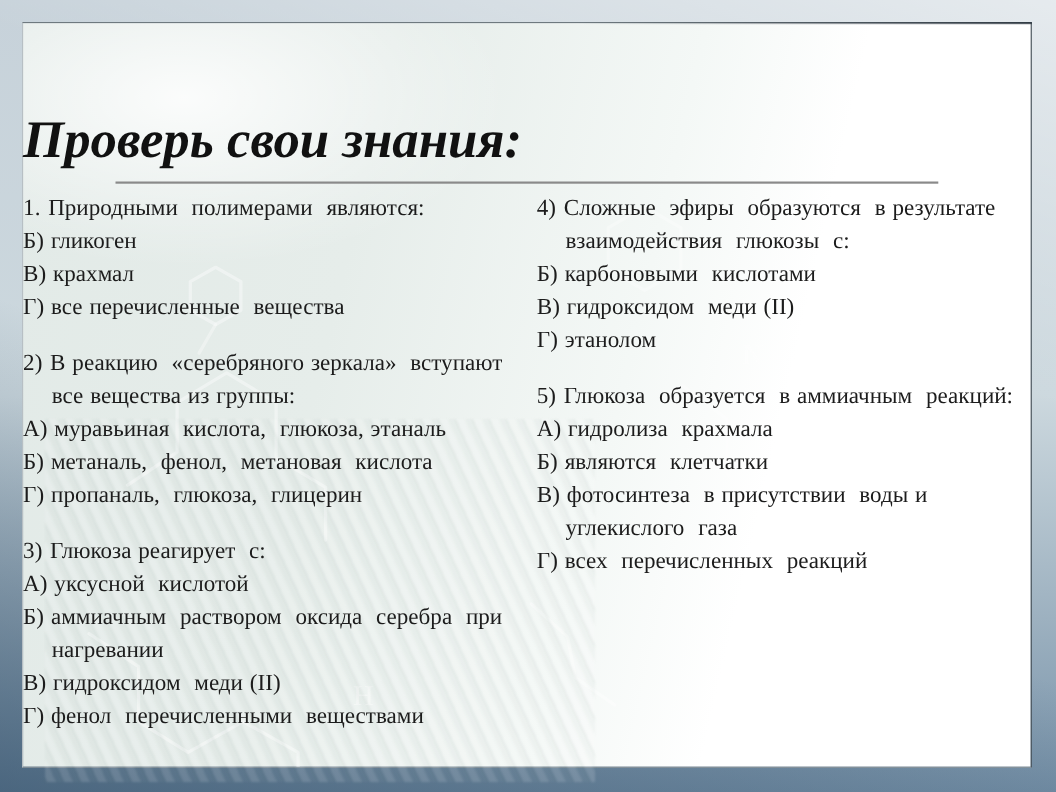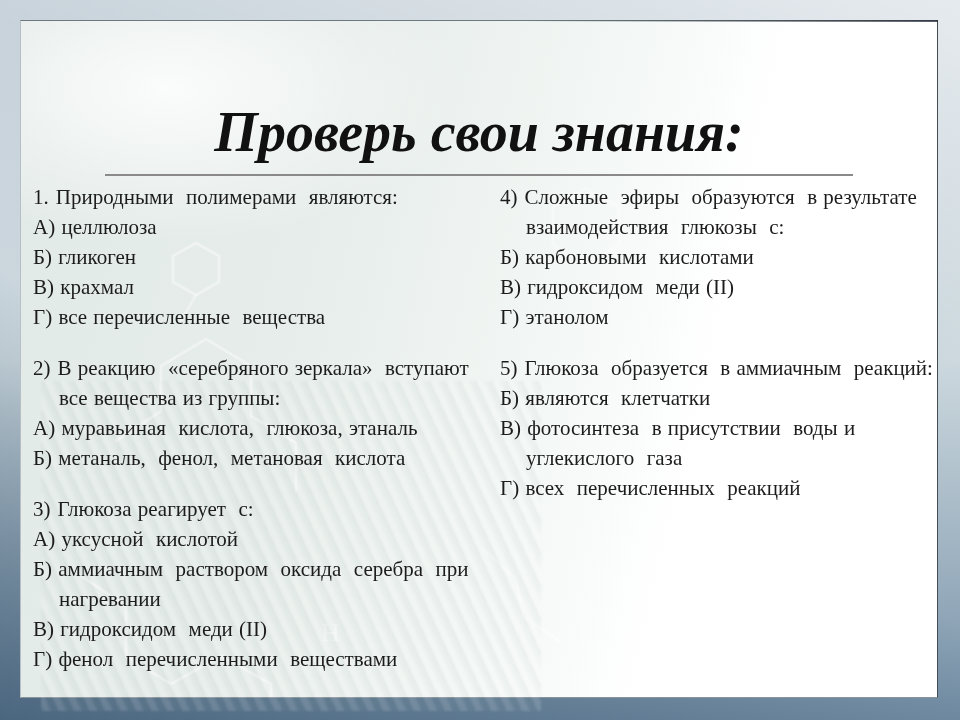--- a/index.html
+++ b/index.html
@@ -45,36 +45,36 @@
     left: 20px; top: 360px; width: 500px; height: 330px;
     background: repeating-linear-gradient(65deg,
       rgba(130,150,145,0.10) 0 2px,
       rgba(255,255,255,0.14) 2px 9px,
       rgba(167,183,178,0.08) 9px 14px);
     filter: blur(1px);
     pointer-events: none;
   }
   .title {
     margin: 78px 0 0 0;
-    text-align: center;
+    text-align: left;
     font-style: italic;
     font-weight: bold;
-    font-size: 56px;
+    font-size: 48px;
     line-height: 1.2;
     color: #111;
   }
   .divider {
     width: 748px;
     height: 2px;
     margin: 8px auto 0 auto;
     background: #8a8a8a;
   }
   .cols {
     display: flex;
-    padding: 6px 0 0 12px;
+    padding: 6px 0 0 0;
     position: relative;
   }
   .col { flex: none; }
   .col-left  { width: 460px; margin-right: 7px; }
   .col-right { width: 440px; }
   .line {
     margin: 0;
     font-size: 21px;
     line-height: 30px;
     white-space: pre-wrap;
@@ -109,30 +109,30 @@
 
   <h1 class="title">Проверь свои знания:</h1>
   <div class="divider"></div>
 
   <div class="cols">
 
     <div class="col col-left">
 
       <section class="q">
         <p class="line q-line"><span class="q-num">1.</span><span class="q-text">Природными  полимерами  являются:</span></p>
-        <p class="line opt">А) целлюлоза</p>
         <p class="line opt">Б) гликоген</p>
         <p class="line opt">В) крахмал</p>
         <p class="line opt">Г) все перечисленные  вещества</p>
       </section>
 
       <section class="q">
         <p class="line q-line"><span class="q-num">2)</span><span class="q-text">В реакцию  «серебряного зеркала»  вступают все вещества из группы:</span></p>
         <p class="line opt">А) муравьиная  кислота,  глюкоза, этаналь</p>
         <p class="line opt">Б) метаналь,  фенол,  метановая  кислота</p>
+        <p class="line opt">Г) пропаналь,  глюкоза,  глицерин</p>
       </section>
 
       <section class="q">
         <p class="line q-line"><span class="q-num">3)</span><span class="q-text">Глюкоза реагирует  с:</span></p>
         <p class="line opt">А) уксусной  кислотой</p>
         <p class="line opt">Б) аммиачным  раствором  оксида  серебра  при нагревании</p>
         <p class="line opt">В) гидроксидом  меди (II)</p>
         <p class="line opt">Г) фенол  перечисленными  веществами</p>
       </section>
 
@@ -142,20 +142,21 @@
 
       <section class="q">
         <p class="line q-line"><span class="q-num">4)</span><span class="q-text">Сложные  эфиры  образуются  в результате взаимодействия  глюкозы  с:</span></p>
         <p class="line opt">Б) карбоновыми  кислотами</p>
         <p class="line opt">В) гидроксидом  меди (II)</p>
         <p class="line opt">Г) этанолом</p>
       </section>
 
       <section class="q">
         <p class="line q-line"><span class="q-num">5)</span><span class="q-text">Глюкоза  образуется  в аммиачным  реакций:</span></p>
+        <p class="line opt">А) гидролиза  крахмала</p>
         <p class="line opt">Б) являются  клетчатки</p>
         <p class="line opt">В) фотосинтеза  в присутствии  воды и углекислого  газа</p>
         <p class="line opt">Г) всех  перечисленных  реакций</p>
       </section>
 
     </div>
 
   </div>
 </div>
 

